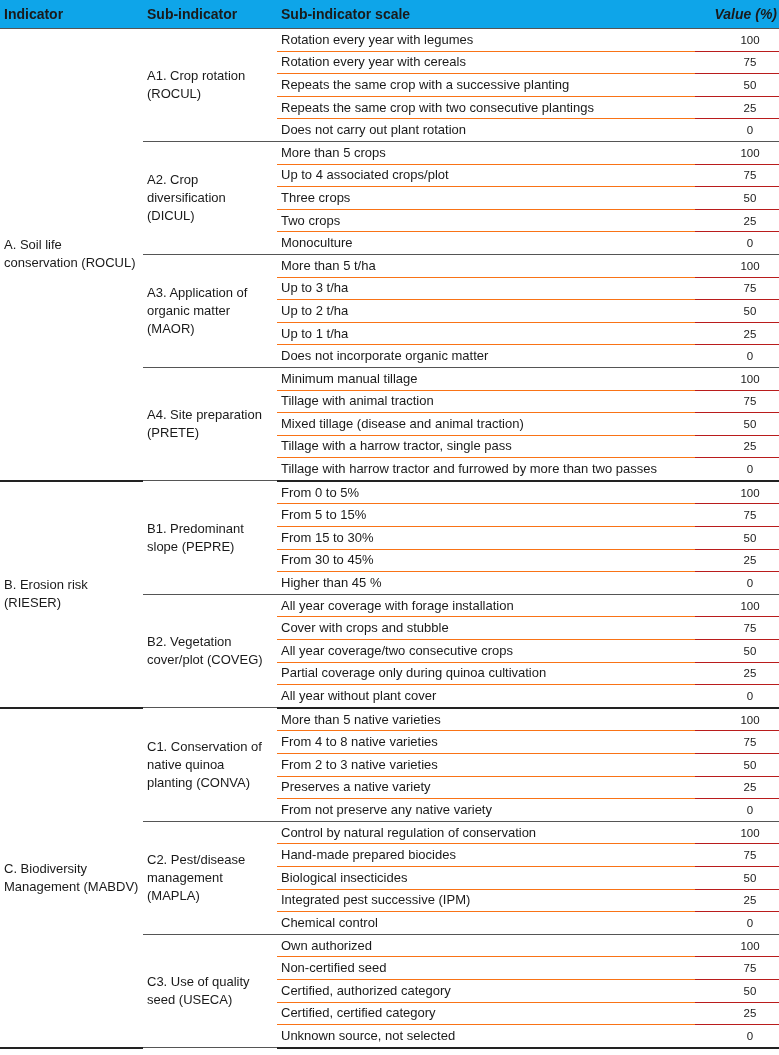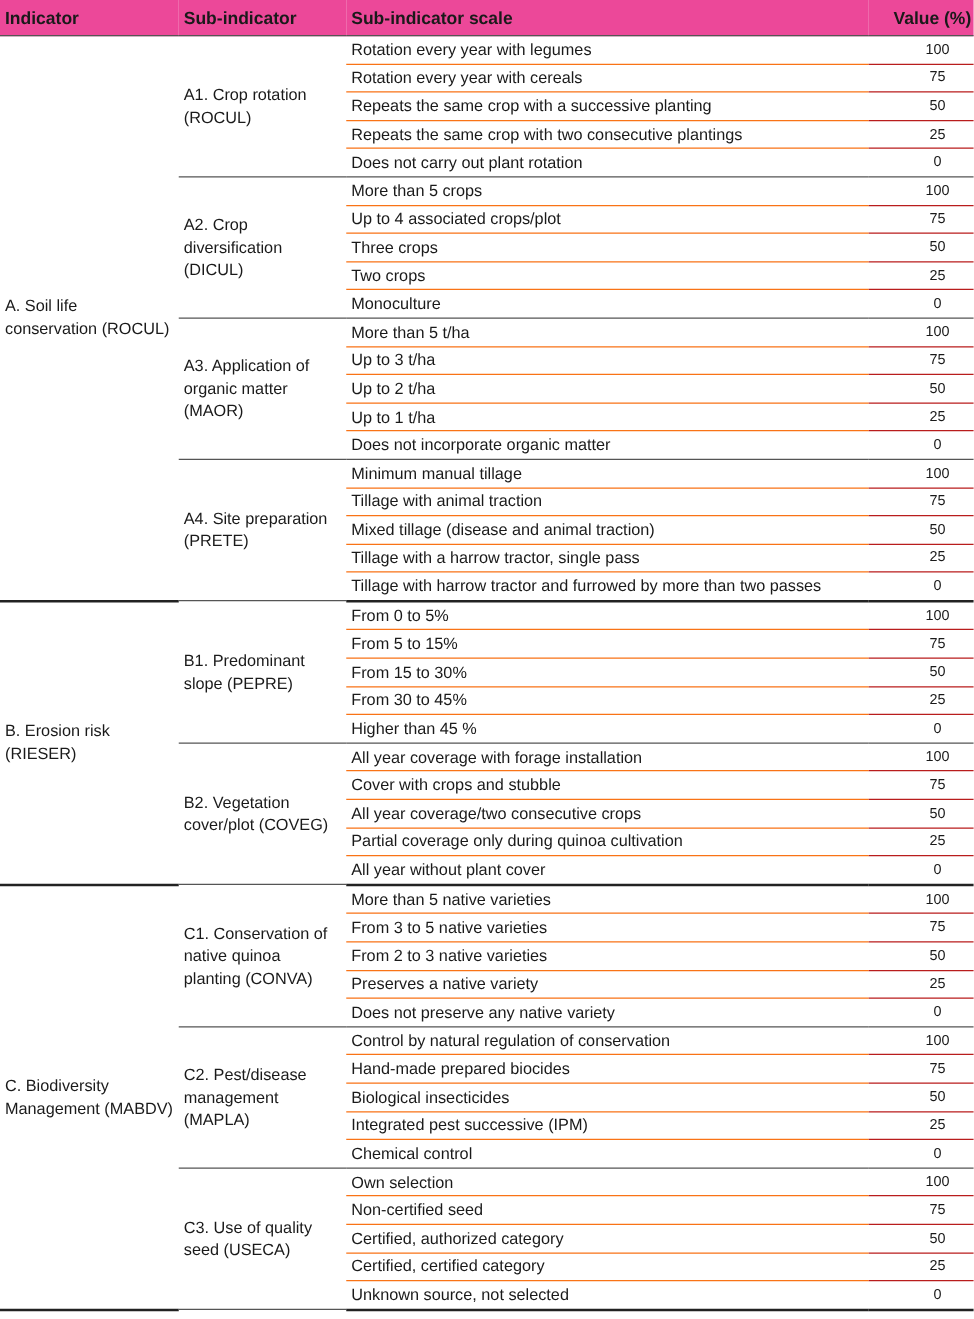--- a/index.html
+++ b/index.html
@@ -1,20 +1,20 @@
 <!DOCTYPE html>
 <html><head>
 <meta charset="utf-8">
 <style>
   html, body { margin:0; padding:0; background:#fff; }
   body { width:779px; height:1055px; overflow:hidden; font-family:"Liberation Sans", sans-serif; color:#1a1a1a; }
   table { border-collapse:collapse; width:779px; table-layout:fixed; font-size:13px; }
   col.c1 { width:143px; } col.c2 { width:134px; } col.c3 { width:418px; } col.c4 { width:84px; }
-  thead th { background:#ec4899; font-weight:bold; text-align:left; height:28px; padding:0 4px; font-size:14px; border-bottom:1px solid #555; }
-  thead th.val { text-align:right; padding-right:2px; }
+  thead th { background:#0ea5e9; font-weight:bold; text-align:left; height:28px; padding:0 4px; font-size:14px; border-bottom:1px solid #555; }
+  thead th.val { text-align:right; padding-right:2px;font-style:italic; }
   td { padding:0 4px; height:21.6px; vertical-align:middle; line-height:18px; }
   td.scale { border-bottom:1px solid #f97316; }
   td.value { border-bottom:1px solid #b91c1c; text-align:center; font-size:11.5px; padding-left:30px; }
   td.sub { border-bottom:1.5px solid #555; padding-left:4px; }
   td.ind { border-bottom:2.5px solid #222; }
   tr.last-in-sub td.scale, tr.last-in-sub td.value { border-bottom:1.5px solid #555; }
   tr.last-in-ind td.scale, tr.last-in-ind td.value, tr.last-in-ind td.sub { border-bottom:2.5px solid #222; }
 </style>
 </head>
 <body>
@@ -163,33 +163,33 @@
         <td class="scale">All year without plant cover</td>
         <td class="value">0</td>
       </tr>
       <tr>
         <td class="ind" rowspan="15">C. Biodiversity Management (MABDV)</td>
         <td class="sub" rowspan="5">C1. Conservation of native quinoa planting (CONVA)</td>
         <td class="scale">More than 5 native varieties</td>
         <td class="value">100</td>
       </tr>
       <tr>
-        <td class="scale">From 3 to 5 native varieties</td>
+        <td class="scale">From 4 to 8 native varieties</td>
         <td class="value">75</td>
       </tr>
       <tr>
         <td class="scale">From 2 to 3 native varieties</td>
         <td class="value">50</td>
       </tr>
       <tr>
         <td class="scale">Preserves a native variety</td>
         <td class="value">25</td>
       </tr>
       <tr class="last-in-sub">
-        <td class="scale">Does not preserve any native variety</td>
+        <td class="scale">From not preserve any native variety</td>
         <td class="value">0</td>
       </tr>
       <tr>
         <td class="sub" rowspan="5">C2. Pest/disease management (MAPLA)</td>
         <td class="scale">Control by natural regulation of conservation</td>
         <td class="value">100</td>
       </tr>
       <tr>
         <td class="scale">Hand-made prepared biocides</td>
         <td class="value">75</td>
@@ -201,21 +201,21 @@
       <tr>
         <td class="scale">Integrated pest successive (IPM)</td>
         <td class="value">25</td>
       </tr>
       <tr class="last-in-sub">
         <td class="scale">Chemical control</td>
         <td class="value">0</td>
       </tr>
       <tr>
         <td class="sub" rowspan="5">C3. Use of quality seed (USECA)</td>
-        <td class="scale">Own selection</td>
+        <td class="scale">Own authorized</td>
         <td class="value">100</td>
       </tr>
       <tr>
         <td class="scale">Non-certified seed</td>
         <td class="value">75</td>
       </tr>
       <tr>
         <td class="scale">Certified, authorized category</td>
         <td class="value">50</td>
       </tr>

